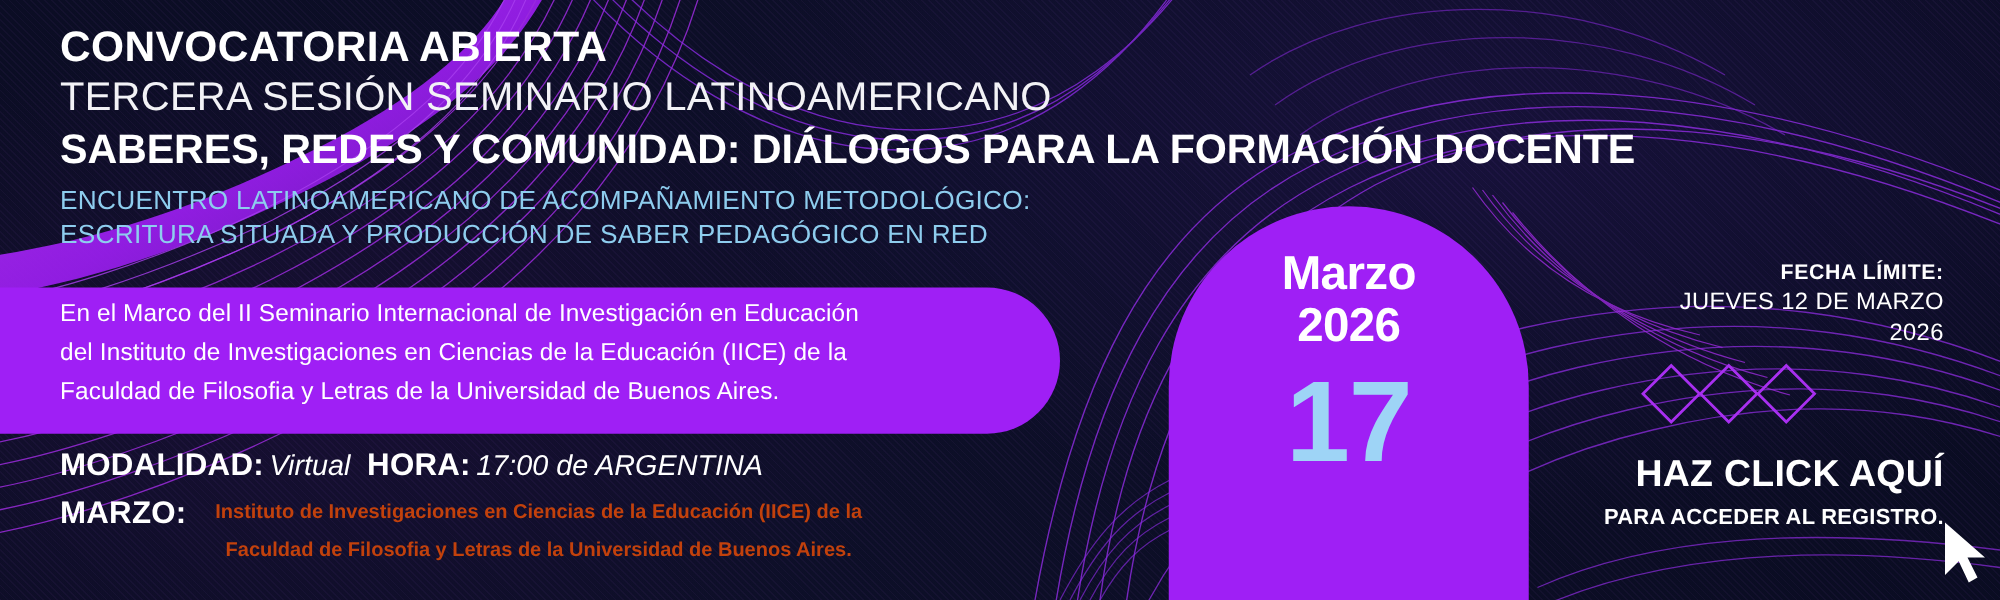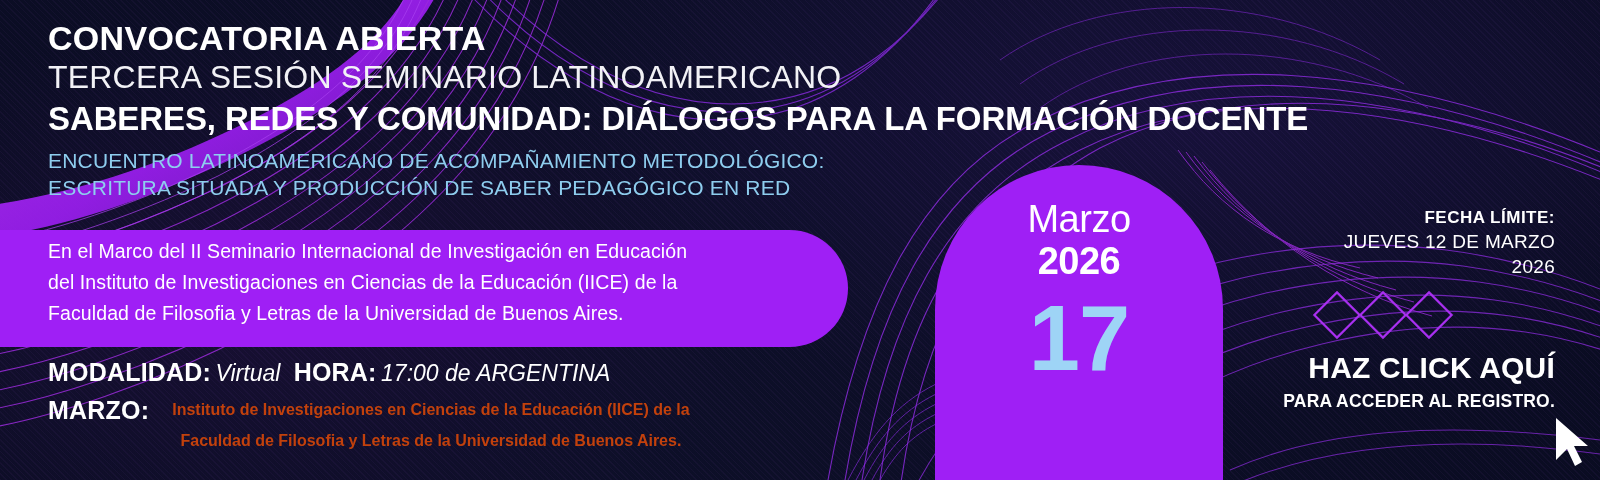--- a/index.html
+++ b/index.html
@@ -56,21 +56,21 @@
     position:absolute;
     left:935px; top:165px;
     width:288px; height:315px;
     background:#9f1ff5;
     border-radius:144px 144px 0 0;
     text-align:center;
   }
   .arch-month{
     margin-top:34px;
     color:#ffffff;
-    font-weight:normal;
+    font-weight:bold;
     font-size:38px;
     line-height:41px;
     letter-spacing:-.5px;
   }
   .arch-year{
     color:#ffffff;
     font-weight:bold;
     font-size:38px;
     line-height:42px;
     letter-spacing:-.5px;
@@ -132,21 +132,21 @@
   .cta-deadline-value{
     color:#ffffff; font-weight:400;
     font-size:19px; line-height:25px; letter-spacing:.3px;
     white-space:pre-line;
   }
   .diamonds{ height:56px; margin-top:8px; position:relative; }
   .diamonds svg{ position:absolute; left:50%; transform:translateX(-50%); top:0; }
   .cta-click{
     color:#ffffff; font-weight:bold;
     font-size:30px; line-height:34px; letter-spacing:.2px;
-    margin-top:8px;
+    margin-top:20px;
   }
   .cta-click-sub{
     color:#ffffff; font-weight:bold;
     font-size:17.5px; line-height:24px; letter-spacing:.2px;
     margin-top:4px;
   }
 
   
   .cursor{ position:absolute; left:1554px; top:416px; }
 </style>

